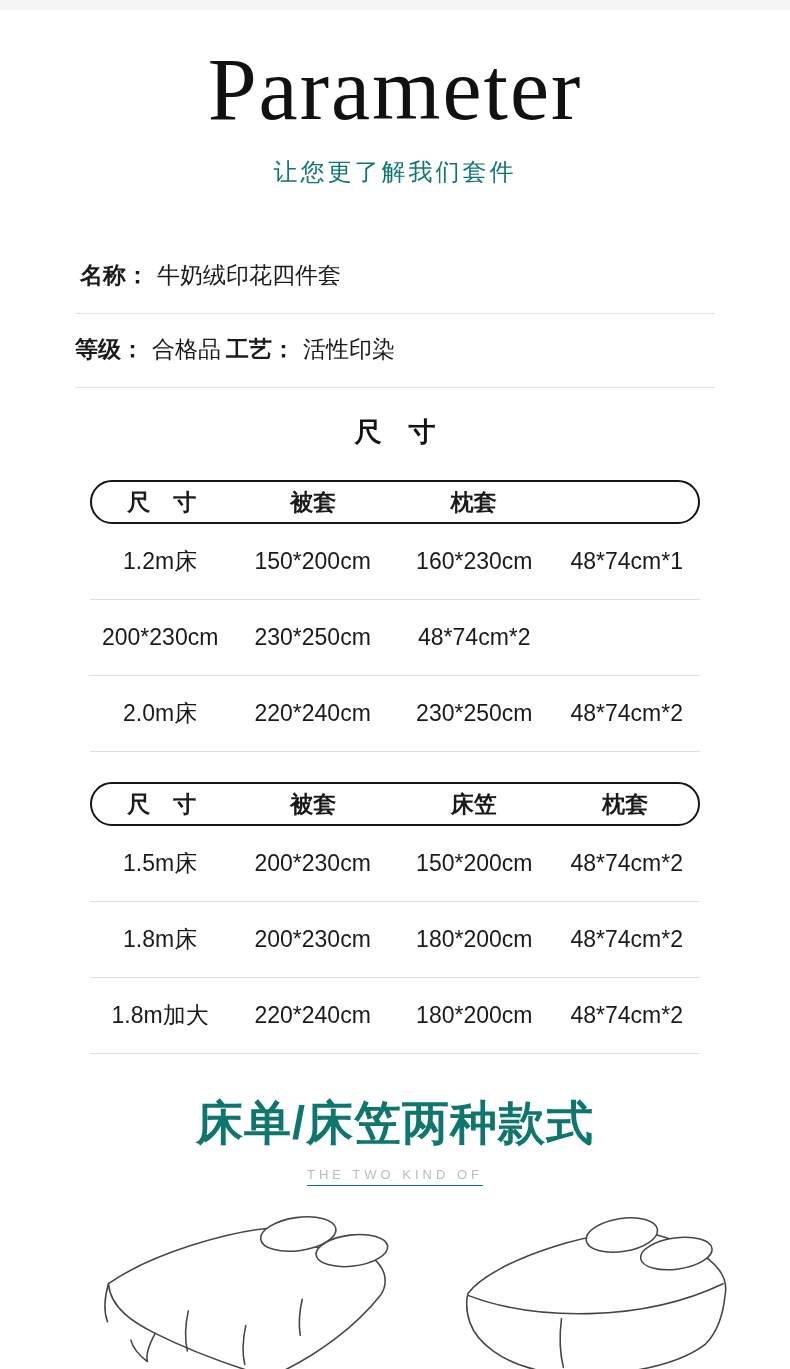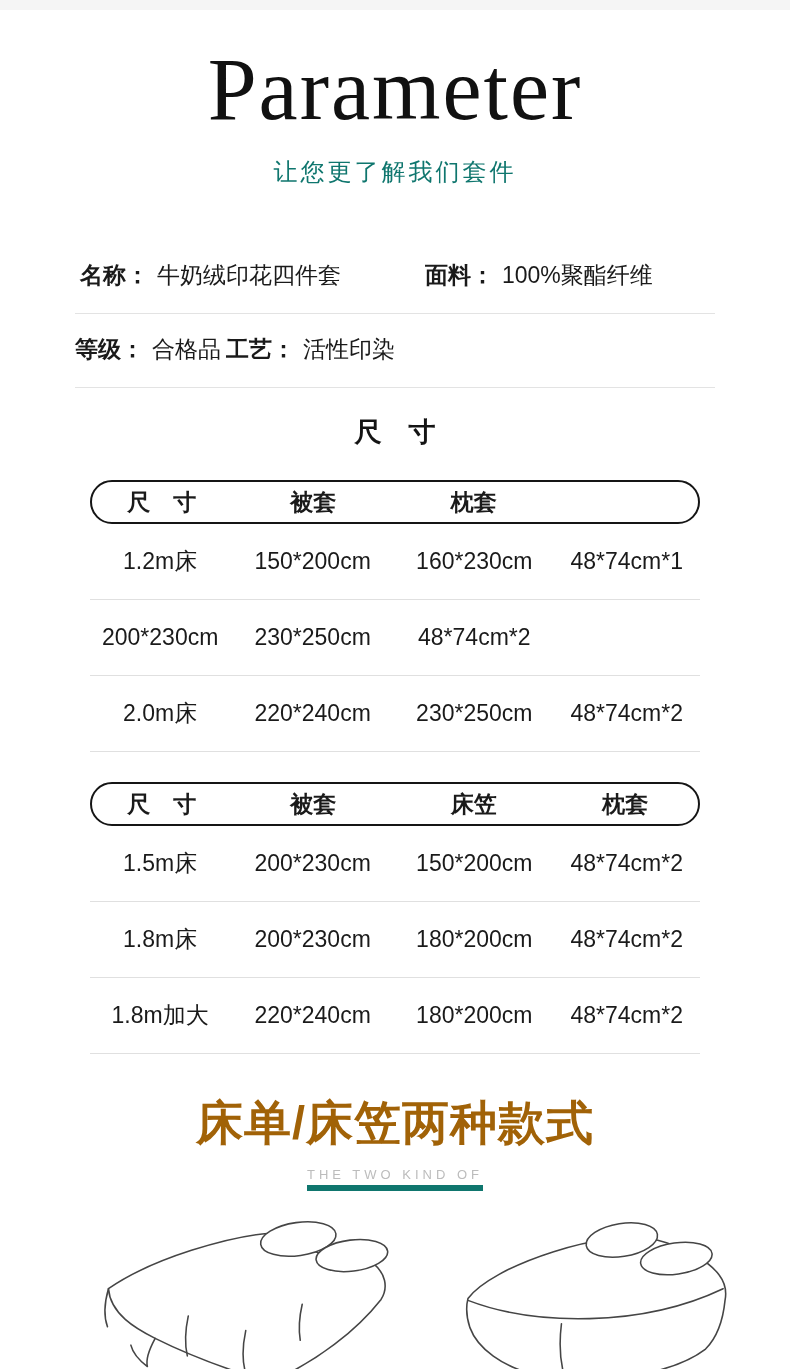--- a/index.html
+++ b/index.html
@@ -73,29 +73,29 @@
     border-bottom: 1px solid #e0e0e0;
   }
   .cell { white-space: pre; }
 
   .bottom-heading {
     margin-top: 38px;
     font-size: 47px;
     font-weight: bold;
     text-align: center;
     letter-spacing: 1px;
-    color: #a16207;
+    color: #0f766e;
   }
   .tagline-wrap { text-align: center; margin-top: 10px; }
   .tagline {
     display: inline-block;
     font-size: 13px;
     letter-spacing: 4px;
     color: #bcbcbc;
-    border-bottom: 6px solid #0f766e;
+    border-bottom: 1px solid #0f766e;
     padding-bottom: 3px;
   }
 
   .figures { display: flex; margin-top: 12px; }
   .figure {
     flex: 1;
     display: flex; flex-direction: column; align-items: center;
   }
   .figure svg { width: 330px; height: 185px; display: block; }
   .fig-left  { transform: translateX(38px); }
@@ -108,24 +108,20 @@
 <div class="top-strip"></div>
 
 <div class="title">Parameter</div>
 <div class="subtitle">让您更了解我们套件</div>
 
 <div class="specs">
   <div class="spec-row">
     <div class="spec-pair left">
       <span class="spec-label">名称：</span>
       <span class="spec-value">牛奶绒印花四件套</span>
-    </div>
-    <div class="spec-pair">
-      <span class="spec-label">面料：</span>
-      <span class="spec-value">100%聚酯纤维</span>
     </div>
   </div>
   <div class="spec-row">
     <div class="spec-pair">
       <span class="spec-label">等级：</span>
       <span class="spec-value">合格品</span>
     </div>
     <div class="spec-pair left">
       <span class="spec-label">工艺：</span>
       <span class="spec-value">活性印染</span>

